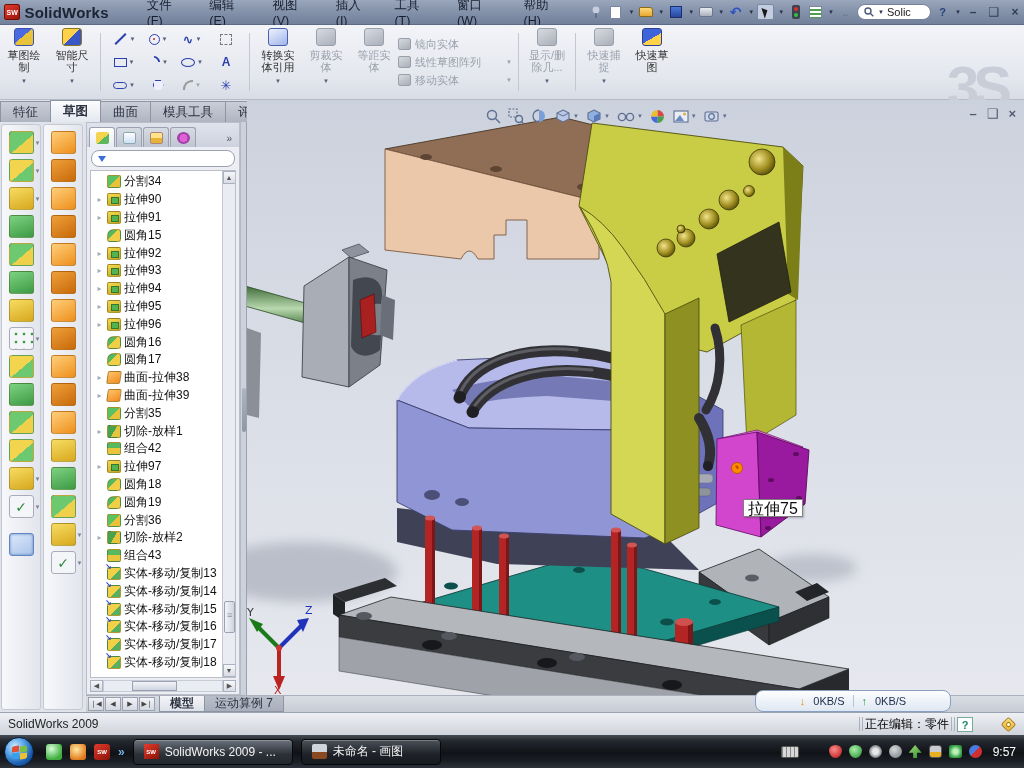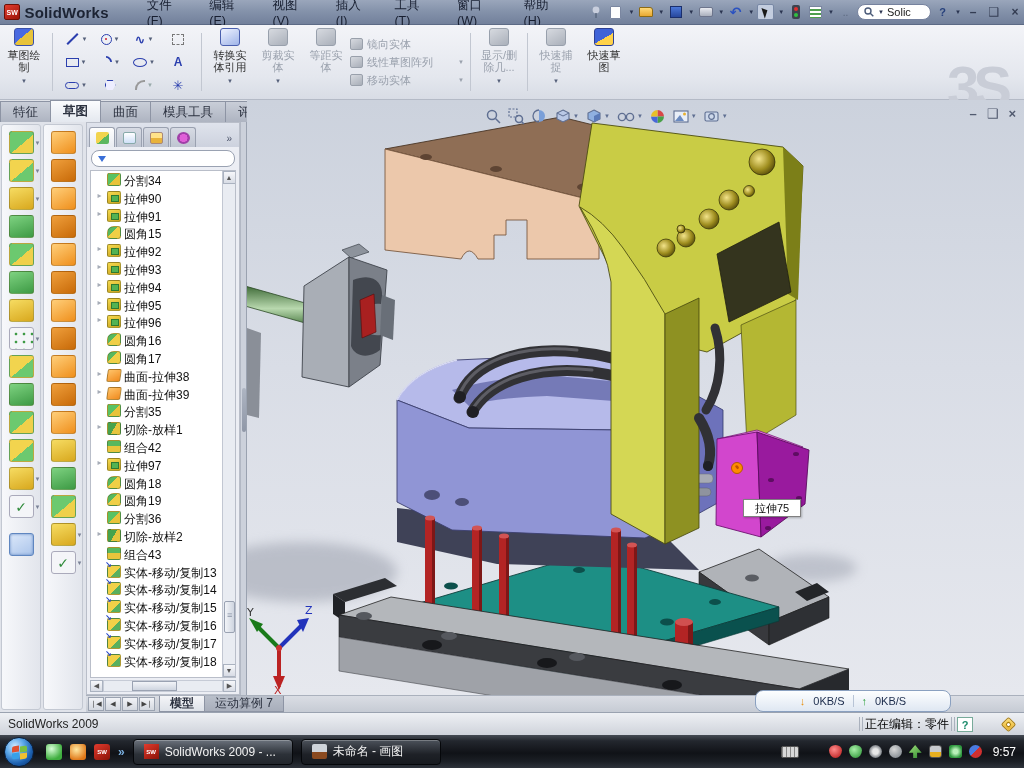--- a/index.html
+++ b/index.html
@@ -107,21 +107,21 @@
   .pm-chip { width:13px; height:12px; border-radius:2px; }
   .pmc-1 { background:linear-gradient(140deg,#f2d44e 55%,#5cb75f 55%); }
   .pmc-2 { background:linear-gradient(180deg,#fff,#cfe0f8); border:1px solid #8aa; }
   .pmc-3 { background:linear-gradient(180deg,#ffe28a 50%,#e8b23a 50%); border:1px solid #a87; }
   .pmc-4 { background:radial-gradient(circle at 50% 50%,#e060d8 40%,#9a3troy 40%); background:radial-gradient(circle at 50% 50%,#e060d8 45%,#a040a8 46%); border-radius:50%; }
   .pm-more { margin-left:auto; color:#4a5268; font-size:10px; padding:0 5px 3px 0; }
   .pm-filter { margin:3px 4px; height:17px; background:#fff; border:1px solid #9aa2b2; border-radius:8px; display:flex; align-items:center; padding:0 6px; gap:4px; }
   .funnel { width:0; height:0; border-left:4px solid transparent; border-right:4px solid transparent; border-top:6px solid #3a6fd8; position:relative; }
   .tree { flex:1; margin:0 3px; background:#fff; border:1px solid #b9bec9; position:relative; overflow:hidden; }
   .tree-rows { position:absolute; left:0; top:2px; right:13px; }
-  .trow { height:17.8px; display:flex; align-items:flex-start; gap:3px; padding-left:4px; white-space:nowrap; }
+  .trow { height:17.8px; display:flex; align-items:center; gap:3px; padding-left:4px; white-space:nowrap; }
   .texp { width:9px; font-size:8px; color:#a7adb8; flex:none; text-align:center; }
   .ti { width:14px; height:13px; border-radius:2px; border:1px solid rgba(70,70,25,.4); flex:none; position:relative; }
   .ti-split   { background:linear-gradient(135deg,#59c263 48%,#e8c33a 52%); }
   .ti-extrude { background:linear-gradient(160deg,#f5d94e,#caa41e); }
   .ti-extrude::after { content:""; position:absolute; left:3px; top:3px; width:6px; height:5px; background:#53b353; border:1px solid #2e7a31;}
   .ti-fillet  { background:linear-gradient(135deg,#57b85e 42%,#f0cf46 42%); border-radius:50% 3px 3px 3px; }
   .ti-surface { background:linear-gradient(150deg,#ffc46a,#f08a1e); transform:skewX(-8deg); }
   .ti-loftcut { background:linear-gradient(120deg,#47a34d 50%,#e6c53e 50%); }
   .ti-combine { background:linear-gradient(180deg,#58b85e 50%,#e8c53c 50%); }
   .ti-move    { background:linear-gradient(135deg,#f2d148 58%,#58b05e 58%); }
@@ -139,21 +139,21 @@
   .splitter { position:absolute; left:240px; top:122px; width:7px; height:573px; background:#ccd1db; border-left:1px solid #b2b8c4; border-right:1px solid #9aa2b0; }
   .splitter .grip { position:absolute; top:266px; left:1px; width:4px; height:44px; background:linear-gradient(180deg,#aeb5c2,#8f97a7); border-radius:2px; }
 
   
   .viewport { position:absolute; left:247px; top:100px; width:777px; height:595px;
     background:linear-gradient(180deg,#ccd2dd 0%,#d9dde6 45%,#e6e8ee 100%); overflow:hidden; }
   .headsup { position:absolute; left:238px; top:5px; height:22px; display:flex; align-items:center; gap:6px; }
   .hu-item { display:flex; align-items:center; gap:1px; }
   .hu-item .dd { font-size:6px; color:#5f6f92; }
   .childctl { position:absolute; right:8px; top:6px; display:flex; gap:10px; color:#525b70; font-size:13px; font-weight:bold; }
-  .tooltip { position:absolute; left:496px; top:399px; background:#ffffff; border:1px solid #808080; padding:0 11px; font-size:11px; color:#111; height:18px; line-height:17px; box-shadow:1px 1px 2px rgba(0,0,0,.25); }
+  .tooltip { position:absolute; left:496px; top:399px; background:#ffffff; border:1px solid #808080; padding:0 4px; font-size:16px; color:#111; height:18px; line-height:17px; box-shadow:1px 1px 2px rgba(0,0,0,.25); }
 
   
   .bstrip { position:absolute; left:86px; top:695px; width:938px; height:17px; background:linear-gradient(180deg,#dadde4,#c6cbd4); border-top:1px solid #aab1bd; display:flex; align-items:flex-start; }
   .bnav { display:flex; gap:1px; margin:1px 4px 0 2px; }
   .bnav span { width:16px; height:14px; background:linear-gradient(180deg,#f2f3f7,#d4d8e0); border:1px solid #9aa2b0; font-size:7px; color:#444; display:flex; align-items:center; justify-content:center; }
   .btab { height:16px; padding:0 10px; font-size:12px; display:flex; align-items:center; border:1px solid #8d94a4; border-top:none; margin-right:-1px; background:linear-gradient(180deg,#b9bfca,#a8aebb); color:#2c3240;}
   .btab.active { background:linear-gradient(180deg,#f4f5f8,#dde1e8); font-weight:bold; }
   .statusbar { position:absolute; left:0; top:712px; width:1024px; height:23px; background:linear-gradient(180deg,#eef0f4,#cfd3db); border-top:1px solid #9aa2b0; display:flex; align-items:center; }
   .statusbar .app { margin-left:8px; color:#222; }
   .st-right { margin-left:auto; display:flex; align-items:center; gap:2px; margin-right:10px; }
@@ -271,20 +271,25 @@
       <span class="win-btn">×</span>
     </div>
   </div>
 
   <div class="toolbar">
     <div class="tb-btn">
       <span class="tb-ico i-sketch"></span>
       <span class="lbl">草图绘制</span>
       <span class="dd">▼</span>
     </div>
+    <div class="tb-btn">
+      <span class="tb-ico i-dim"></span>
+      <span class="lbl">智能尺寸</span>
+      <span class="dd">▼</span>
+    </div>
     <div class="tb-sep"></div>
     <div class="sk-grid">
       <span class="sk-cell">
           <i class="s-line"></i>
           <span class="dd">▼</span>
         </span>
       <span class="sk-cell">
           <i class="s-circle"></i>
           <span class="dd">▼</span>
         </span>

